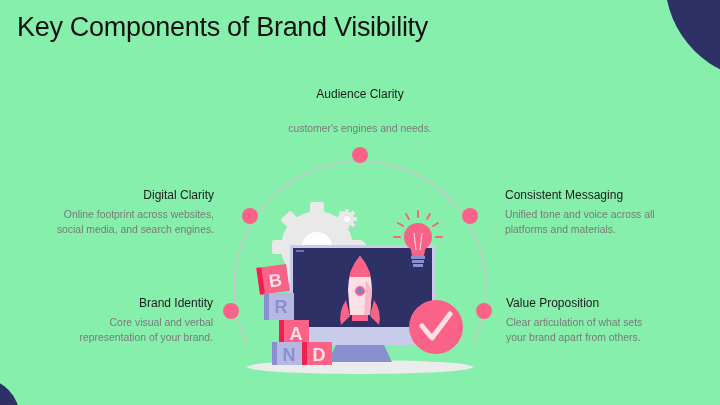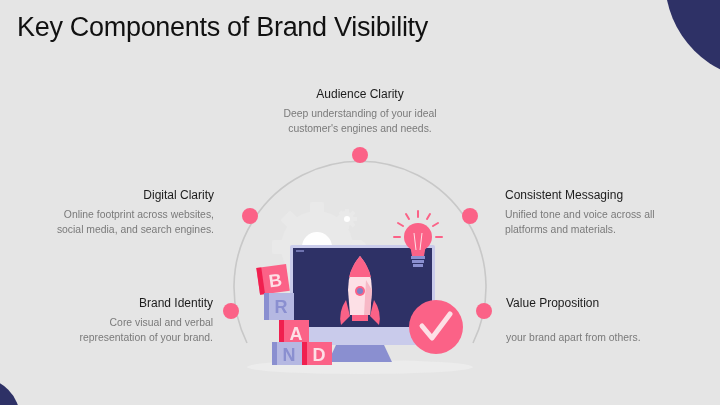--- a/index.html
+++ b/index.html
@@ -1,21 +1,21 @@
 <!DOCTYPE html>
 <html><head>
 <meta charset="utf-8">
 <style>
   html, body { margin: 0; padding: 0; }
   body {
     width: 720px; height: 405px; overflow: hidden; position: relative;
     background: #ffffff;
     font-family: "DejaVu Sans", sans-serif;
   }
-  .slide { position: absolute; left: 0; top: 0; width: 720px; height: 405px; background: #e5e5e5; overflow: hidden; }
+  .slide { position: absolute; left: 0; top: 0; width: 720px; height: 405px; background: #86efac; overflow: hidden; }
   .corner-tr {
     position: absolute; left: 665px; top: -120px; width: 200px; height: 200px;
     border-radius: 50%; background: #2e3166;
   }
   .corner-bl {
     position: absolute; left: -60px; top: 378px; width: 80px; height: 80px;
     border-radius: 50%; background: #2e3166;
   }
   .title {
     position: absolute; left: 17px; top: 12px;
@@ -145,21 +145,21 @@
 
   <div class="dot" style="left:352px; top:147px;"></div>
   <div class="dot" style="left:242px; top:208px;"></div>
   <div class="dot" style="left:462px; top:208px;"></div>
   <div class="dot" style="left:223px; top:303px;"></div>
   <div class="dot" style="left:476px; top:303px;"></div>
 
   <div class="item center" style="left:250px; top:87px; width:220px;">
     <h3>Audience Clarity</h3>
     <p>
-      <span>Deep understanding of your ideal</span><br>
+      <br>
       <span>customer's engines and needs.</span>
     </p>
   </div>
 
   <div class="item left" style="left:20px; top:188px; width:194px;">
     <h3>Digital Clarity</h3>
     <p>
       <span>Online footprint across websites,</span><br>
       <span>social media, and search engines.</span>
     </p>
@@ -177,17 +177,17 @@
     <h3>Consistent Messaging</h3>
     <p>
       <span>Unified tone and voice across all</span><br>
       <span>platforms and materials.</span>
     </p>
   </div>
 
   <div class="item right" style="left:506px; top:296px; width:200px;">
     <h3>Value Proposition</h3>
     <p>
-      <br>
+      <span>Clear articulation of what sets</span><br>
       <span>your brand apart from others.</span>
     </p>
   </div>
 </div>
 
 </body></html>

